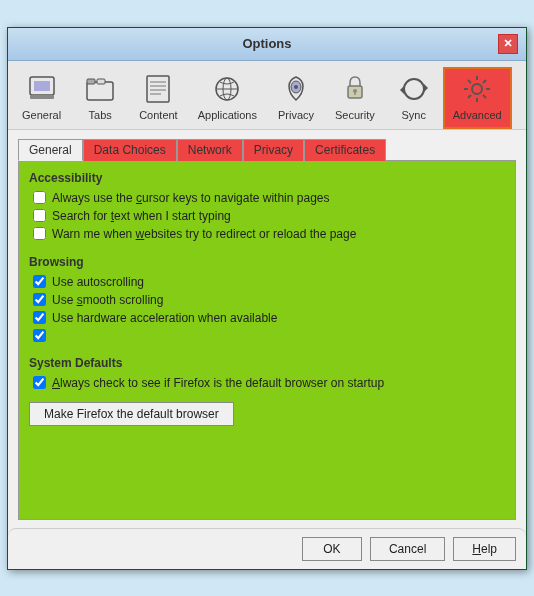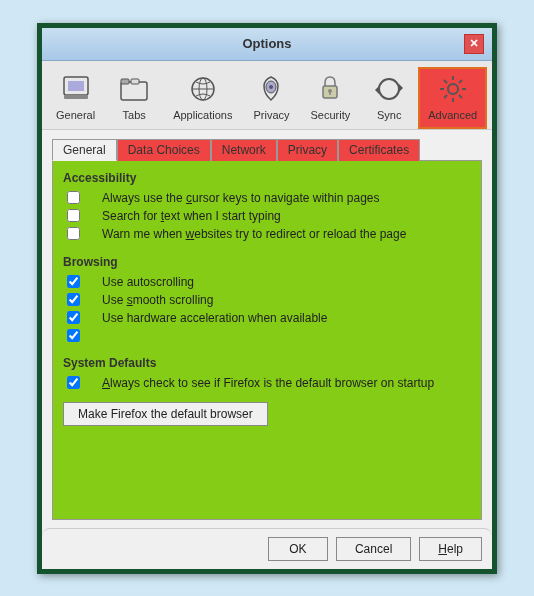--- a/index.html
+++ b/index.html
@@ -8,23 +8,23 @@
       font-size: 13px;
       background: #d0e8f5;
       display: flex;
       justify-content: center;
       align-items: center;
       width: 534px;
       height: 596px;
       overflow: hidden;
     }
     .dialog {
-      width: 460px;
-      background: #f0f0f0;
-      border: 5px solid #14532d;
+      width: 520px;
+      background: #f0f0f0;
+      border: 1px solid #14532d;
       box-shadow: 2px 2px 8px rgba(0,0,0,0.4);
     }
     .title-bar {
       background: linear-gradient(to bottom, #c8dff0, #a8c8e8);
       padding: 6px 8px;
       display: flex;
       align-items: center;
       justify-content: space-between;
       border-bottom: 1px solid #88aac8;
     }
@@ -119,21 +119,21 @@
     }
     .section-title {
       font-weight: bold;
       font-size: 12px;
       color: #333;
       margin-bottom: 6px;
     }
     .checkbox-row {
       display: flex;
       align-items: center;
-      gap: 22px;
+      gap: 6px;
       margin-bottom: 4px;
       padding-left: 4px;
     }
     .checkbox-row input[type=checkbox] {
       width: 13px;
       height: 13px;
       cursor: pointer;
       margin: 0;
     }
     .checkbox-label {
@@ -200,20 +200,32 @@
       <div class="toolbar-icon">
         <svg width="30" height="30" viewBox="0 0 30 30">
           <rect x="2" y="8" width="26" height="18" rx="2" fill="none" stroke="#555" stroke-width="1.5"></rect>
           <rect x="2" y="5" width="8" height="5" rx="1" fill="#aaa" stroke="#555" stroke-width="1"></rect>
           <rect x="12" y="5" width="8" height="5" rx="1" fill="#ddd" stroke="#555" stroke-width="1"></rect>
         </svg>
       </div>
       <span>Tabs</span>
     </div>
 
+    <div class="toolbar-item">
+      <div class="toolbar-icon">
+        <svg width="30" height="30" viewBox="0 0 30 30">
+          <rect x="4" y="2" width="22" height="26" rx="1" fill="none" stroke="#555" stroke-width="1.5"></rect>
+          <line x1="7" y1="8" x2="23" y2="8" stroke="#888" stroke-width="1.2"></line>
+          <line x1="7" y1="12" x2="23" y2="12" stroke="#888" stroke-width="1.2"></line>
+          <line x1="7" y1="16" x2="23" y2="16" stroke="#888" stroke-width="1.2"></line>
+          <line x1="7" y1="20" x2="18" y2="20" stroke="#888" stroke-width="1.2"></line>
+        </svg>
+      </div>
+      <span>Content</span>
+    </div>
 
     <div class="toolbar-item">
       <div class="toolbar-icon">
         <svg width="30" height="30" viewBox="0 0 30 30">
           <ellipse cx="15" cy="15" rx="11" ry="11" fill="none" stroke="#555" stroke-width="1.5"></ellipse>
           <ellipse cx="15" cy="15" rx="4" ry="11" fill="none" stroke="#555" stroke-width="1"></ellipse>
           <line x1="4" y1="15" x2="26" y2="15" stroke="#555" stroke-width="1"></line>
           <path d="M8 8 Q15 12 22 8" fill="none" stroke="#555" stroke-width="1"></path>
           <path d="M8 22 Q15 18 22 22" fill="none" stroke="#555" stroke-width="1"></path>
         </svg>

